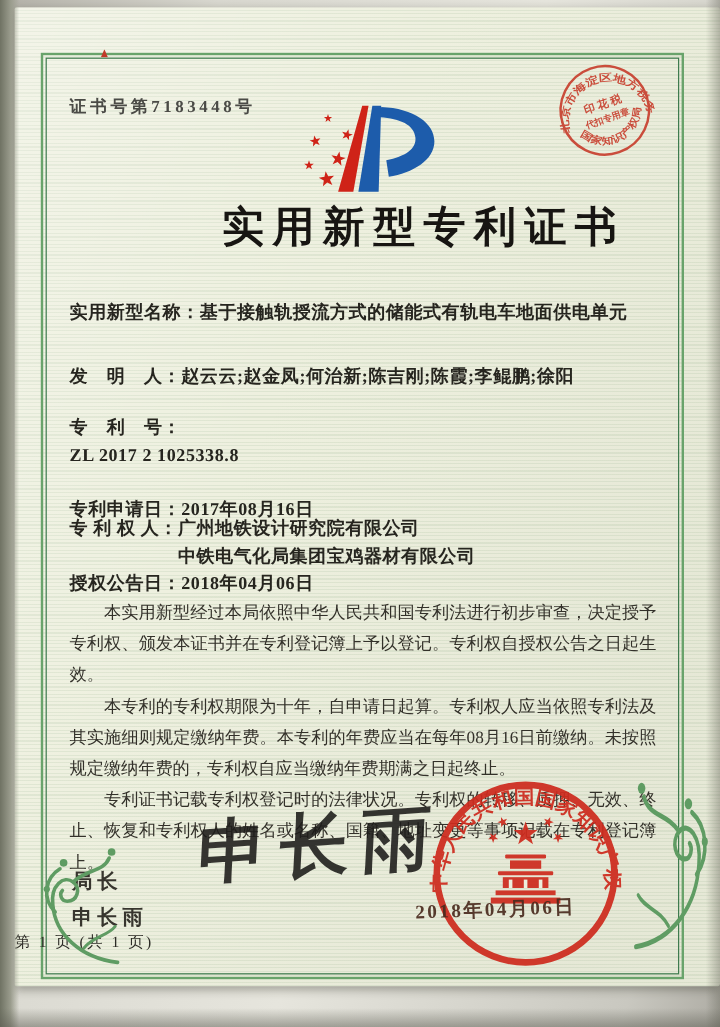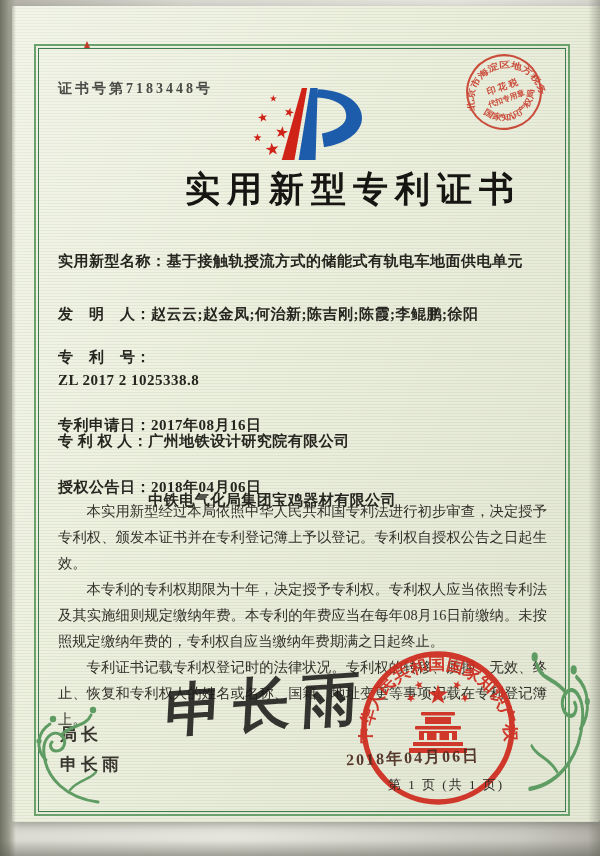--- a/index.html
+++ b/index.html
@@ -26,37 +26,37 @@
             clip-path:polygon(50% 0,100% 100%,0 100%);}
   .cert-no{position:absolute;left:46px;top:74px;font-size:14px;letter-spacing:3px;
            color:#4a4a46;font-weight:600;}
   .logo{position:absolute;left:218px;top:80px;width:150px;height:76px;}
   .title{position:absolute;left:0;top:160px;width:100%;text-align:center;
          font-size:35px;font-weight:700;letter-spacing:7px;color:#171512;margin-left:47px;}
   .fields{position:absolute;left:46px;right:36px;top:0;height:0;}
   .frow{position:absolute;left:0;right:0;display:flex;font-size:15px;
         color:#26251f;font-weight:600;letter-spacing:.5px;line-height:23px;}
   .frow .lab{white-space:nowrap;}
-  .frow .vals{display:flex;flex-direction:column;gap:36px;}
+  .frow .vals{display:flex;flex-direction:column;}
   .f-name{top:244px;font-family:Liberation Serif, serif;} .f-inv{top:297px;} .f-no{top:340px;flex-direction:column;}
   .f-fil{top:382px;margin-top:26px;} .f-pat{top:424px;} .f-grant{top:470px;}
   .body-text{position:absolute;left:46px;width:489px;top:492px;
              font-size:14.3px;line-height:26px;color:#33312a;text-align:justify;}
   .body-text p{margin:0;text-indent:2em;}
   .officer{position:absolute;left:48px;top:700px;font-size:17px;font-weight:700;
            color:#37352e;letter-spacing:4px;line-height:30px;margin-top:14px;}
   .signature{position:absolute;left:140px;top:660px;width:230px;text-align:center;
              font-size:58px;color:#1c1b19;letter-spacing:10px;font-weight:600;
              transform:rotate(-4deg) skewX(-7deg);opacity:.88;}
   .tax-stamp{position:absolute;left:452px;top:46px;width:80px;height:80px;
              transform:rotate(-19deg);opacity:.92;}
   .office-seal{position:absolute;left:346px;top:642px;width:160px;height:160px;opacity:.93;}
   .seal-date{position:absolute;left:334px;top:742px;font-size:16px;font-weight:700;
              color:rgba(74,42,30,.92);letter-spacing:2px;transform:rotate(-2deg);z-index:5;}
-  .footer-page{position:absolute;left:0;top:770px;width:492px;text-align:right;
+  .footer-page{position:absolute;left:0;top:770px;width:492px;text-align:left;
                font-size:13px;color:#2c2b26;letter-spacing:2px;}
   .orn-bl{position:absolute;left:14px;top:688px;width:80px;height:115px;}
   .orn-br{position:absolute;right:0px;top:628px;width:78px;height:165px;transform:scaleX(-1);}
   svg text{font-family:"Liberation Serif","DejaVu Serif",serif;}
 </style>
 </head>
 <body>
 
 <svg width="0" height="0" style="position:absolute" aria-hidden="true">
   <defs>
@@ -135,21 +135,21 @@
         </span>
       </div>
       <div class="frow f-grant">
         <span class="lab">授权公告日：</span>
         <span>2018年04月06日</span>
       </div>
     </div>
 
     <div class="body-text">
       <p>本实用新型经过本局依照中华人民共和国专利法进行初步审查，决定授予专利权、颁发本证书并在专利登记簿上予以登记。专利权自授权公告之日起生效。</p>
-      <p>本专利的专利权期限为十年，决定授予专利权。专利权人应当依照专利法及其实施细则规定缴纳年费。本专利的年费应当在每年08月16日前缴纳。未按照规定缴纳年费的，专利权自应当缴纳年费期满之日起终止。</p>
+      <p>本专利的专利权期限为十年，自申请日起算。专利权人应当依照专利法及其实施细则规定缴纳年费。本专利的年费应当在每年08月16日前缴纳。未按照规定缴纳年费的，专利权自应当缴纳年费期满之日起终止。</p>
       <p>专利证书记载专利权登记时的法律状况。专利权的转移、质押、无效、终止、恢复和专利权人的姓名或名称、国籍、地址变更等事项记载在专利登记簿上。</p>
     </div>
 
     <div class="officer">
       <div>局长</div>
       <div>申长雨</div>
     </div>
 
     <div class="signature">申长雨</div>
 

